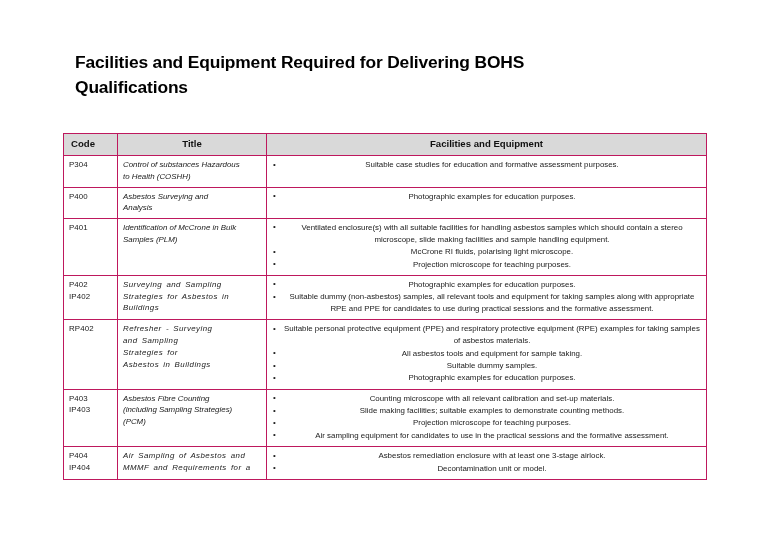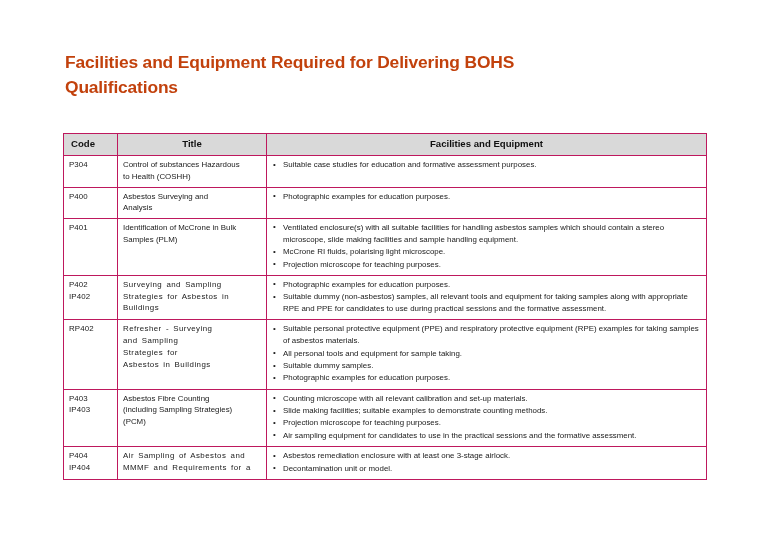--- a/index.html
+++ b/index.html
@@ -22,28 +22,28 @@
   }
 
   
   .doc-header {
     position: absolute;
     left: 0; right: 0; top: 0;
     height: 120px;
   }
   .doc-title {
     position: absolute;
-    left: 65px;
+    left: 75px;
     top: 50px;
     width: 510px;
     font-size: 17.4px;
     font-weight: bold;
     line-height: 1.42;
     letter-spacing: -0.15px;
-    color: #c2410c;
+    color: #000000;
   }
   .logo-block {
     position: absolute;
     left: 609px;
     top: 56px;
     width: 95px;
     text-align: left;
   }
   .logo-faculty {
     font-size: 6.6px;
@@ -102,34 +102,36 @@
   }
 
   td.code-cell {
     padding-left: 6px;
     letter-spacing: 0.1px;
     white-space: pre-line;
   }
   td.title-cell {
     padding-left: 7px;
     white-space: pre-line;
+    font-style: italic;
   }
   td.title-cell.spread { letter-spacing: 0.45px; word-spacing: 1.6px; }
 
   td.fac-cell { padding-left: 6px; padding-right: 4px; }
   td.fac-cell ul {
     margin: 0;
     padding: 0;
     list-style: none;
   }
   td.fac-cell li {
     position: relative;
     padding-left: 11px;
     margin: 0 0 0.5px 0;
     line-height: 1.5;
+    text-align: center;
   }
   td.fac-cell li::before {
     content: "\2022";
     position: absolute;
     left: 1px;
     top: -0.5px;
     font-size: 8px;
     color: #222;
   }
 
@@ -232,21 +234,21 @@
           </tr>
           <tr>
             <td class="code-cell">RP402</td>
             <td class="title-cell spread">Refresher - Surveying
 and  Sampling
 Strategies  for
 Asbestos in Buildings</td>
             <td class="fac-cell">
               <ul>
                 <li>Suitable personal protective equipment (PPE) and respiratory protective equipment (RPE) examples for taking samples of asbestos materials.</li>
-                <li>All personal tools and equipment for sample taking.</li>
+                <li>All asbestos tools and equipment for sample taking.</li>
                 <li>Suitable dummy samples.</li>
                 <li>Photographic examples for education purposes.</li>
               </ul>
             </td>
           </tr>
           <tr>
             <td class="code-cell">P403
 IP403</td>
             <td class="title-cell">Asbestos Fibre Counting
 (including Sampling Strategies)

